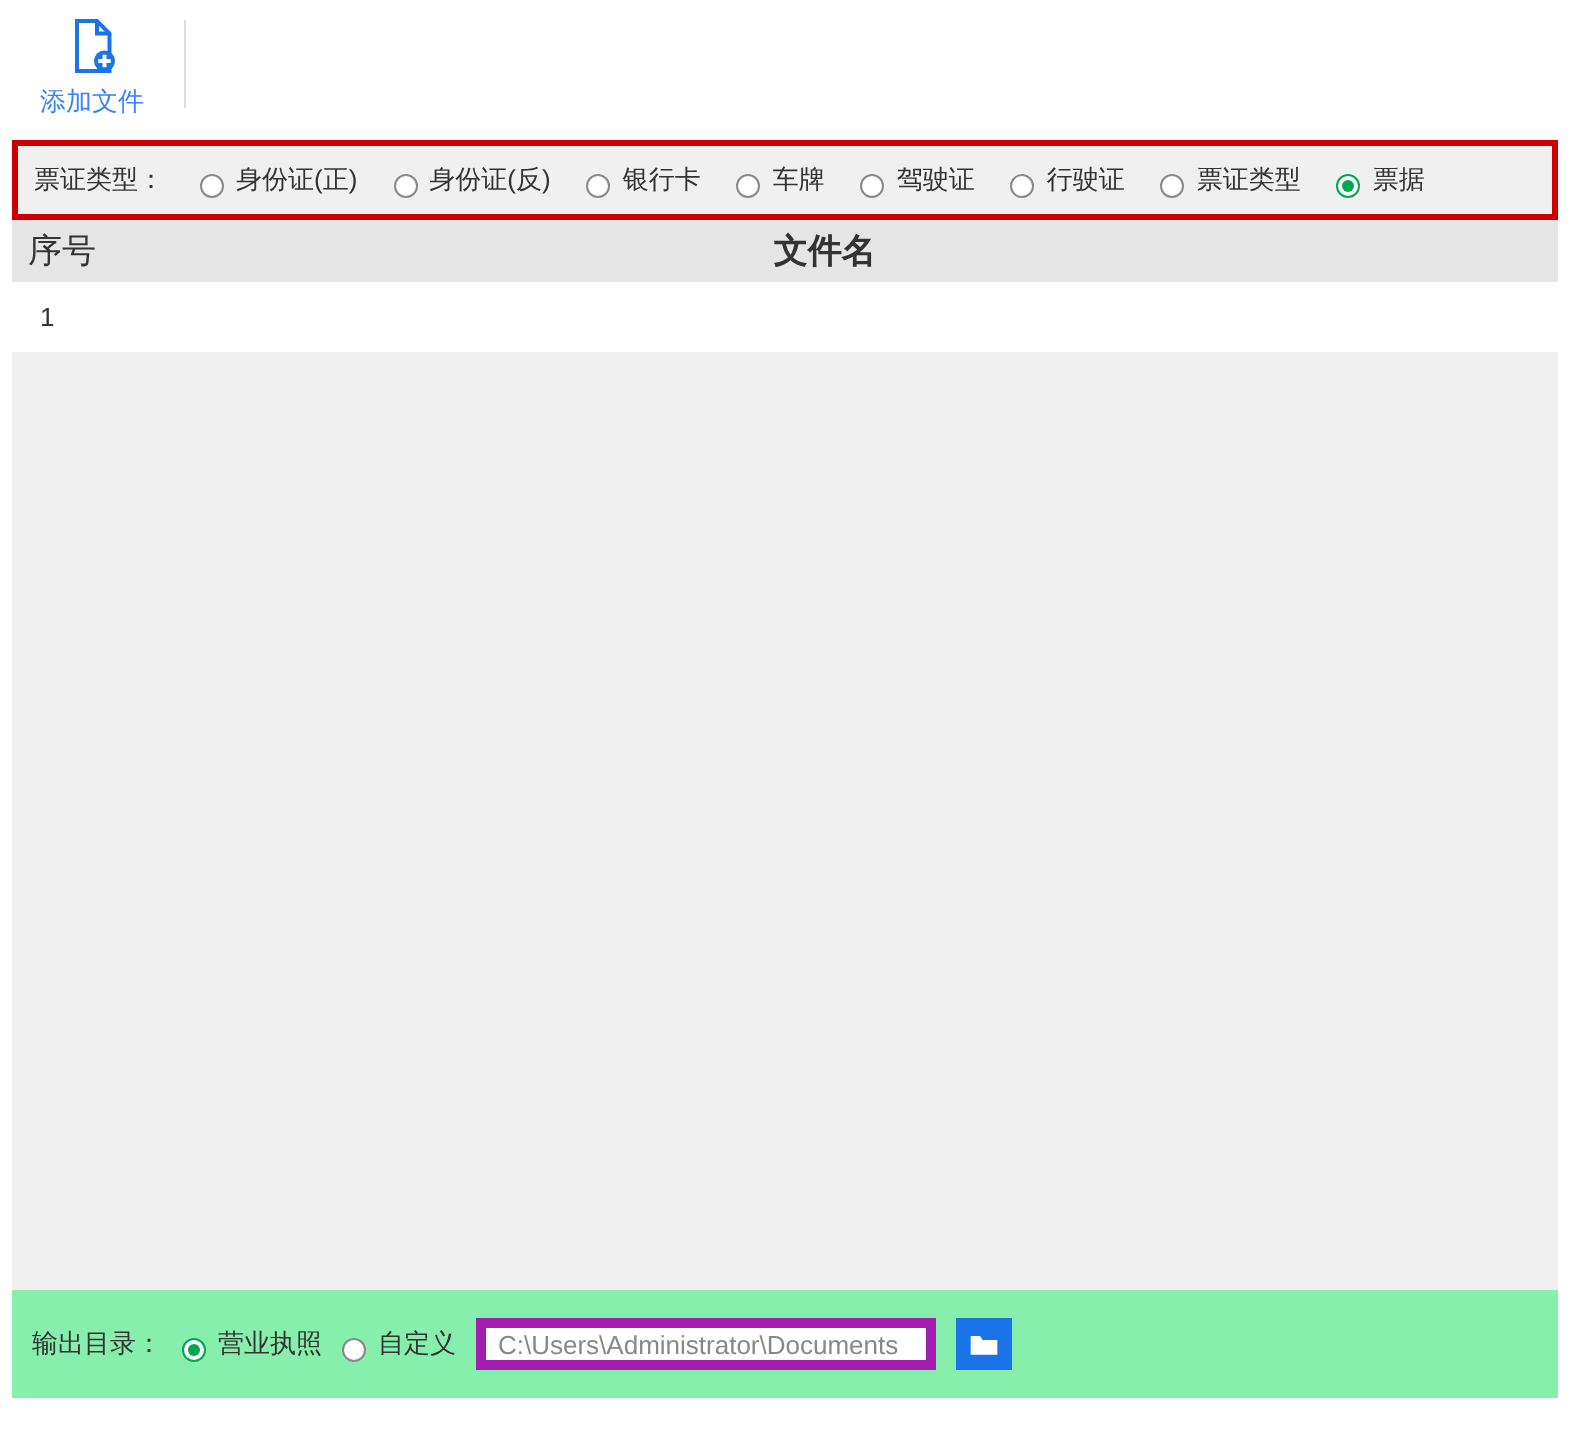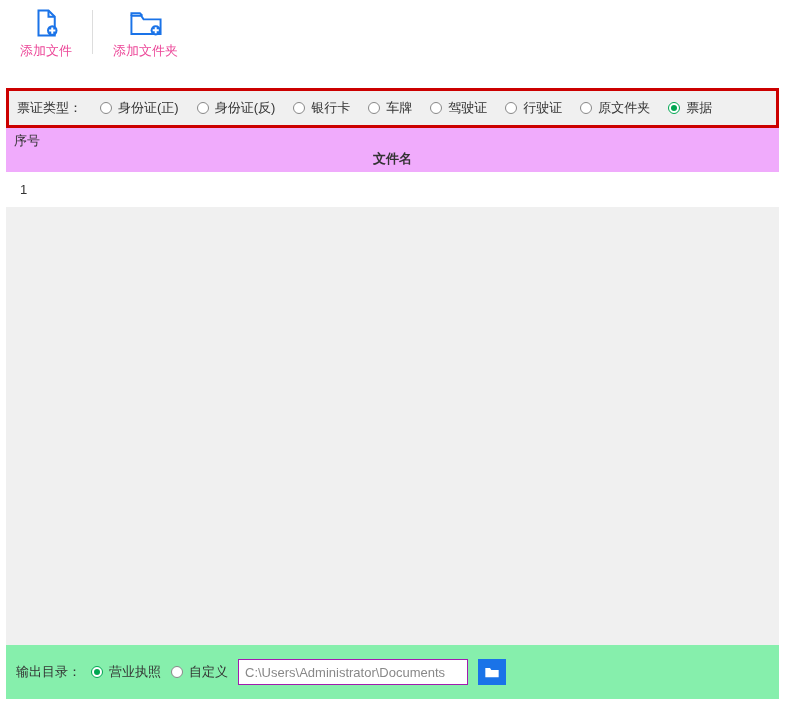--- a/index.html
+++ b/index.html
@@ -29,61 +29,60 @@
     min-width: 68px;
   }
   .toolbar-btn .icon-wrap {
     width: 36px;
     height: 30px;
     display: flex;
     align-items: center;
     justify-content: center;
     margin-bottom: 4px;
   }
-  .toolbar-btn .lbl { font-size: 13px; color: #ec4899; }
+  .toolbar-btn .lbl { font-size: 13px; color: #3b82f6; }
   .toolbar-divider {
     width: 1px;
     height: 44px;
     background: #ddd;
     margin: 2px 4px 0 4px;
   }
   
   .highlight-wrap {
-    margin: 22px 6px 0 6px;
+    margin: 4px 6px 0 6px;
     border: 3px solid #cc0000;
   }
   
   .type-row {
     background: #f0f0f0;
     padding: 8px 8px;
     display: flex;
     align-items: center;
     gap: 18px;
     font-size: 13px;
     white-space: nowrap;
   }
   .type-label { margin-right: 0; }
-  .radio { display: inline-flex; align-items: center; gap: 6px; cursor: pointer; }
+  .radio { display: inline-flex; align-items: flex-end; gap: 6px; cursor: pointer; }
   .radio .rdot {
     width: 12px; height: 12px; border: 1px solid #888; border-radius: 50%;
     display: inline-flex; align-items: center; justify-content: center;
     background: #fff;
   }
   .radio.checked .rdot { border-color: #00a651; }
   .radio.checked .rdot::after {
     content: ""; width: 6px; height: 6px; border-radius: 50%; background: #00a651;
   }
   
   .tbl-header {
-    background: #f0abfc;
+    background: #e5e5e5;
     margin: 0 6px;
     display: flex;
     padding: 4px 8px;
-    font-size: 13px;
-    flex-direction: column;
+    font-size: 17px;
   }
   .col-num { width: 40px; }
   .col-name { flex: 1; text-align: center; font-weight: bold; }
   
   .tbl-body {
     flex: 1;
     background: #f0f0f0;
     margin: 0 6px 0 6px;
     overflow: auto;
   }
@@ -101,21 +100,21 @@
     padding: 14px 10px;
     display: flex;
     align-items: center;
     gap: 10px;
     font-size: 13px;
     margin: 0 6px 16px 6px;
   }
   .out-input {
     width: 230px;
     height: 26px;
-    border: 1px solid #a21caf;
+    border: 5px solid #a21caf;
     background: #fff;
     padding: 0 6px;
     font-size: 13px;
     color: #888;
     font-family: inherit;
   }
   .browse-btn {
     width: 28px; height: 26px;
     background: #1a73e8;
     display: flex; align-items: center; justify-content: center;
@@ -133,31 +132,20 @@
         <path fill="none" stroke="#1a73e8" stroke-width="1.6" d="M14 2 V7 H19"></path>
         <circle cx="17" cy="18" r="4.2" fill="#1a73e8"></circle>
         <path stroke="#fff" stroke-width="1.6" d="M17 15.5 V20.5 M14.5 18 H19.5"></path>
       </svg>
     </div>
     <span class="lbl">添加文件</span>
   </div>
 
   <div class="toolbar-divider"></div>
 
-  <div class="toolbar-btn">
-    <div class="icon-wrap">
-      <svg width="34" height="30" viewBox="0 0 28 24">
-        <path fill="none" stroke="#1a73e8" stroke-width="1.6" d="M2 6 H10 L12 9 H26 V21 H2 Z"></path>
-        <path fill="none" stroke="#1a73e8" stroke-width="1.6" d="M2 6 V4 H9 L11 6"></path>
-        <circle cx="22" cy="18" r="4.2" fill="#1a73e8"></circle>
-        <path stroke="#fff" stroke-width="1.6" d="M22 15.5 V20.5 M19.5 18 H24.5"></path>
-      </svg>
-    </div>
-    <span class="lbl">添加文件夹</span>
-  </div>
 </div>
 
 <div class="highlight-wrap">
   <div class="type-row">
     <span class="type-label">票证类型：</span>
     <span class="radio">
       <span class="rdot"></span>
       <span>身份证(正)</span>
     </span>
     <span class="radio">
@@ -175,21 +163,21 @@
     <span class="radio">
       <span class="rdot"></span>
       <span>驾驶证</span>
     </span>
     <span class="radio">
       <span class="rdot"></span>
       <span>行驶证</span>
     </span>
     <span class="radio">
       <span class="rdot"></span>
-      <span>原文件夹</span>
+      <span>票证类型</span>
     </span>
     <span class="radio checked">
       <span class="rdot"></span>
       <span>票据</span>
     </span>
   </div>
 </div>
 
 <div class="tbl-header">
   <div class="col-num">序号</div>

